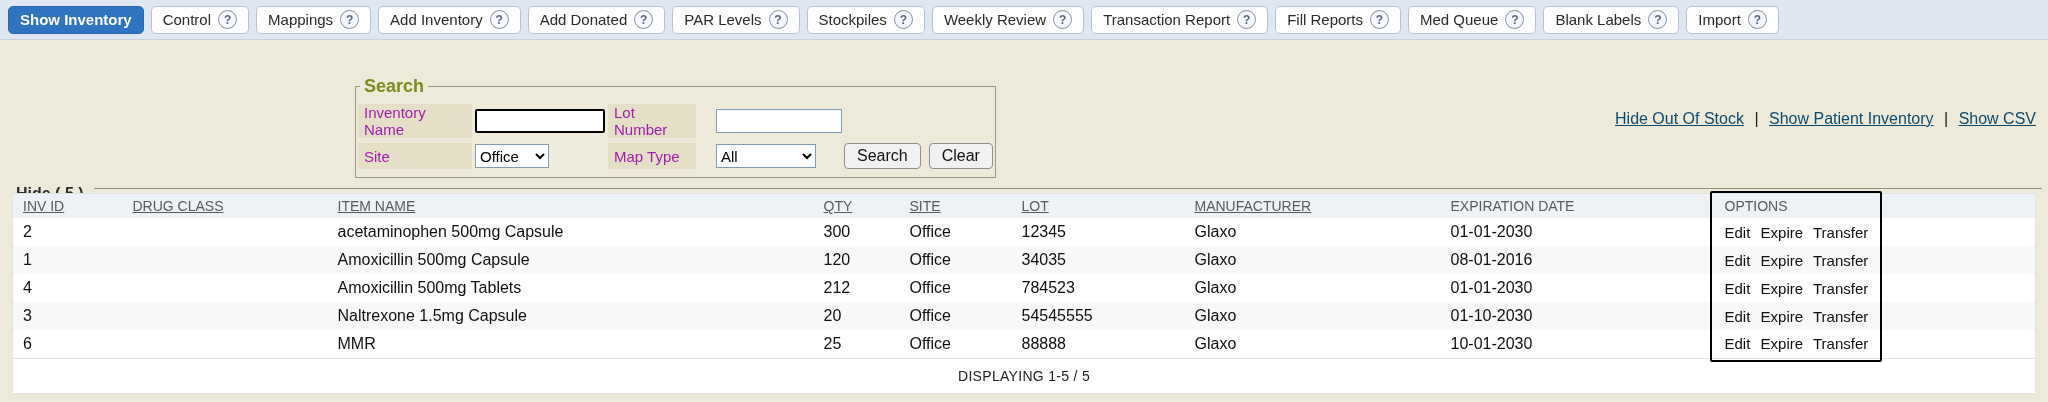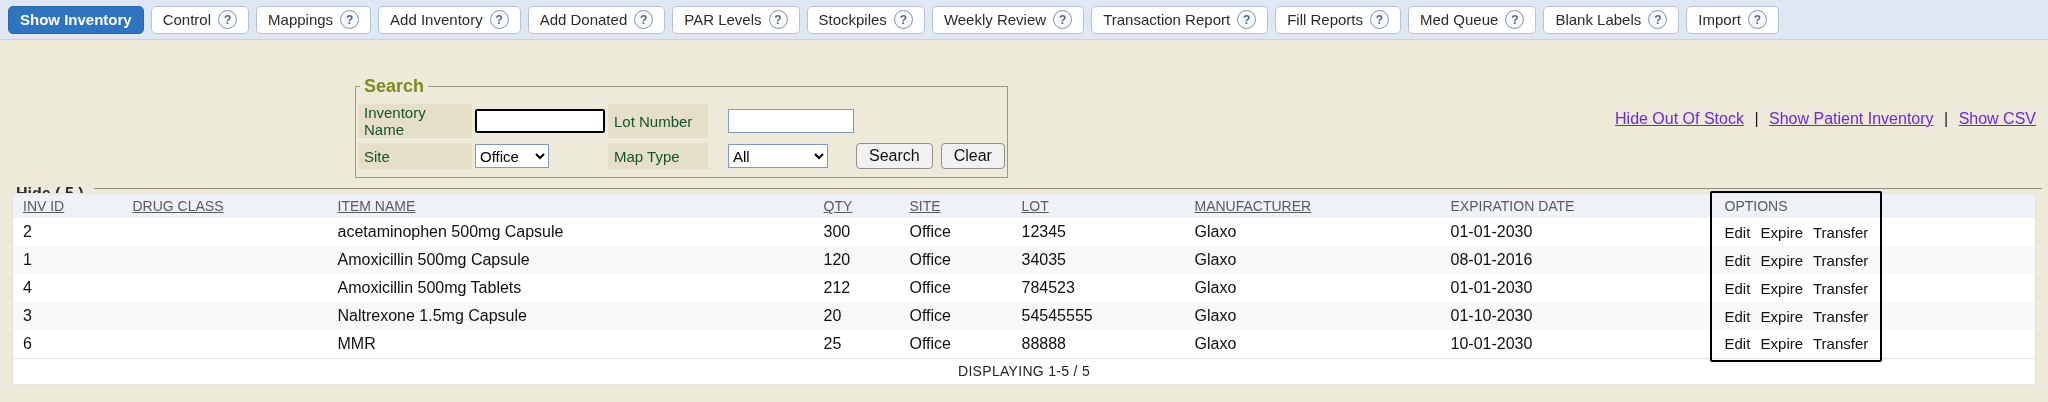--- a/index.html
+++ b/index.html
@@ -34,44 +34,44 @@
 
   
   .search-box {
     position: absolute; left: 355px; top: 76px; width: 614px;
     box-sizing: border-box; border: 1px solid #9a9a85;
     padding: 2px 2px 8px 2px; margin: 0;
   }
   .search-legend { color: #7d8b21; font-weight: bold; font-size: 18px; padding: 0 4px; margin-left: 2px; }
   .srow { display: flex; align-items: stretch; margin-top: 5px; }
   .flabel {
-    background: #e4dfc6; font-size: 15px; color: #14532d;
+    background: #e4dfc6; font-size: 15px; color: #a21caf;
     padding: 0 6px; box-sizing: border-box;
     display: flex; align-items: center;
   }
   .cell { display: flex; align-items: center; box-sizing: border-box; }
   .c1 { width: 114px; } .c2 { width: 136px; padding-left: 3px; }
-  .c3 { width: 100px; }  .c4 { width: 140px; padding-left: 20px; }
+  .c3 { width: 88px; }  .c4 { width: 140px; padding-left: 20px; }
   .finput {
     width: 126px; height: 24px; box-sizing: border-box;
     border: 1px solid #7f9db9; font-size: 15px; padding: 2px 4px;
     background: #fff; font-family: inherit;
   }
   .finput.focused { border: 2px solid #000; border-radius: 2px; width: 130px; }
   .fselect { height: 24px; font-size: 15px; border: 1px solid #7f9db9; background: #fff; font-family: inherit; }
   .site-select { width: 74px; } .map-select { width: 100px; }
   .btn {
     height: 26px; padding: 0 12px; margin-left: 8px; align-self: center;
     font-size: 16px; font-family: inherit; color: #111;
     background: #f1f1f1; border: 1px solid #8f8f8f; border-radius: 4px; cursor: pointer;
   }
 
   
   .top-links { position: absolute; top: 110px; right: 12px; font-size: 16px; color: #1a1a1a; white-space: nowrap; }
-  .top-links a { color: #6d28d9; text-decoration: underline; cursor: pointer; }
+  .top-links a { color: #0c4a6e; text-decoration: underline; cursor: pointer; }
   .top-links .sep { margin: 0 6px; }
 
   
   .inv-header { position: absolute; left: 16px; right: 6px; top: 168px; display: flex; align-items: center; gap: 10px; }
   .hide-link { font-size: 16px; font-weight: bold; color: #2b2b2b; text-decoration: underline; cursor: pointer; white-space: nowrap; margin-top: 17px; }
   .inv-title { font-size: 20px; font-weight: bold; color: #7d8b21; white-space: nowrap; }
   .inv-rule { flex: 1; border-top: 1px solid #8f8f7a; height: 0; margin-top: 5px; }
 
   
   .table-wrap { position: absolute; left: 12px; right: 12px; top: 193px; }
@@ -81,21 +81,21 @@
   }
   thead th {
     background: #eef1f5; color: #5a5a5a; font-size: 14px; font-weight: normal;
     text-align: left; padding: 4px 10px; height: 24px; box-sizing: border-box; white-space: nowrap;
   }
   .th-label.u { text-decoration: underline; cursor: pointer; margin-top: 41px; }
   tbody td { padding: 4px 10px; height: 28px; box-sizing: border-box; color: #101010; white-space: nowrap; overflow: hidden; }
   tbody tr:nth-child(even) { background: #f7f8f9; }
   tfoot td {
     text-align: center; font-size: 14px; color: #222;
-    border-top: 1px solid #e4e4e4; height: 26px; box-sizing: border-box; padding: 4px;
+    border-top: 1px solid #e4e4e4; height: 35px; box-sizing: border-box; padding: 4px;
     background: #fff; letter-spacing: 0.3px;
   }
   .opt-cell { font-size: 15px; }
   .opt-link { cursor: pointer; margin-right: 6px; }
   .opt-link:last-child { margin-right: 12px; }
 
   .options-highlight {
     position: absolute; left: 1698px; top: -2px; width: 172px; height: 171px;
     border: 2px solid #000; border-radius: 2px; box-sizing: border-box; pointer-events: none;
   }

